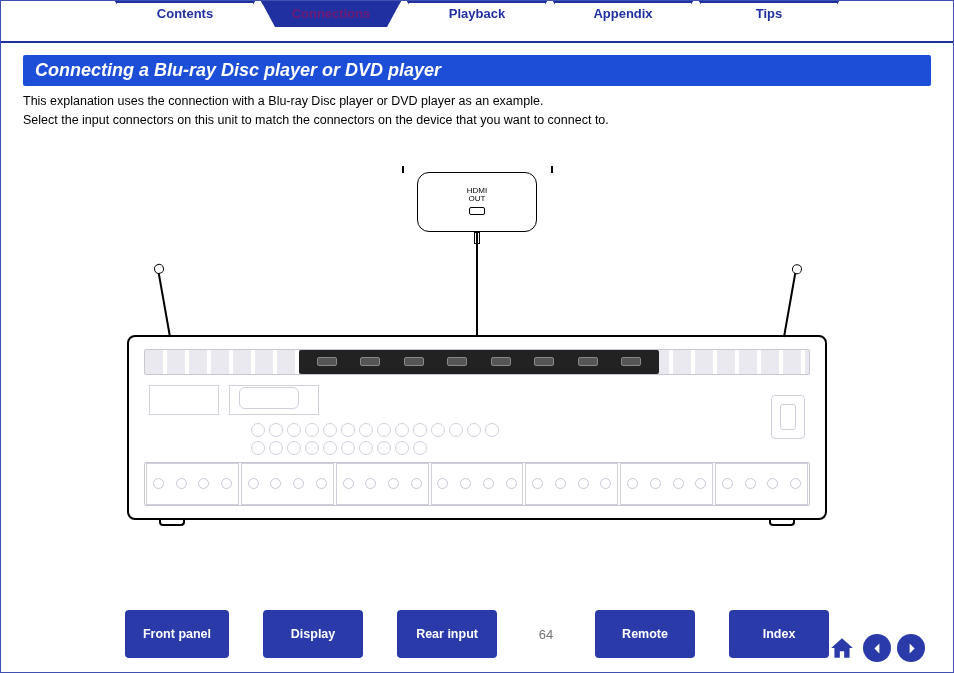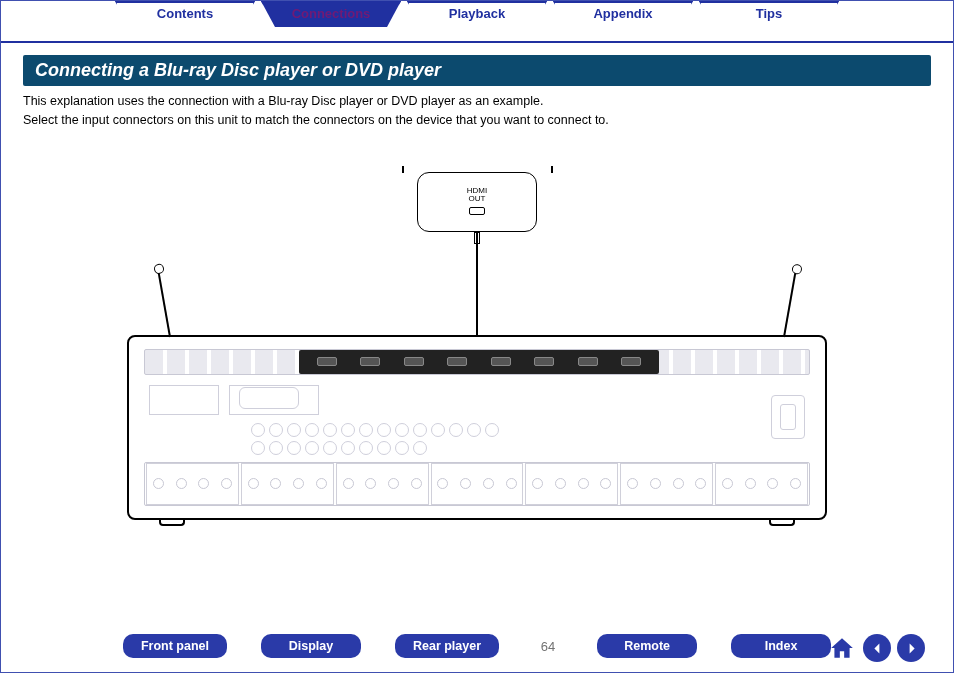--- a/index.html
+++ b/index.html
@@ -52,21 +52,21 @@
   .tab-text {
     position:relative; z-index:3; color:#2030a0;
   }
   .tab.active .tab-text { color:#701a75; }
   
   .tab .label, .tab::before, .tab::after, .tab .side-l, .tab .side-r { display:none; }
 
   
   .heading {
     margin: 12px 22px 6px;
-    background: #0c4a6e;
+    background: #1d4ed8;
     color: #fff;
     font-weight: bold;
     font-size: 18px;
     padding: 5px 12px;
     font-style: italic;
     border-radius: 2px;
   }
   .intro {
     margin: 0 22px;
     font-size: 12.5px;
@@ -181,22 +181,22 @@
     position:absolute; left:0; right:0; bottom:14px;
     display:flex; align-items:center; justify-content:center;
     gap:34px;
     padding:0 30px;
   }
   .pill {
     background:#2a3aa8;
     color:#fff;
     font-size:12.5px;
     font-weight:bold;
-    padding:5px 18px;
-    border-radius:10px;
+    padding:17px 18px;
+    border-radius:4px;
     min-width:100px;
     text-align:center;
     cursor:pointer;
   }
   .page-num{
     font-size:13px; color:#737373; min-width:30px; text-align:center;
   }
   .nav-icons{
     position:absolute; right:28px; bottom:10px;
     display:flex; align-items:center; gap:6px;
@@ -356,21 +356,21 @@
           <div class="term"></div>
           <div class="term"></div>
         </div>
     </div>
   </div>
 </div>
 
 <div class="bottom">
   <div class="pill">Front panel</div>
   <div class="pill">Display</div>
-  <div class="pill">Rear player</div>
+  <div class="pill">Rear input</div>
   <div class="page-num">64</div>
   <div class="pill">Remote</div>
   <div class="pill">Index</div>
 </div>
 
 <div class="nav-icons">
   <div class="home-icon">
     <svg viewBox="0 0 24 24">
         <path d="M12 3l10 9h-3v9h-5v-6H10v6H5v-9H2z"></path>
       </svg>

